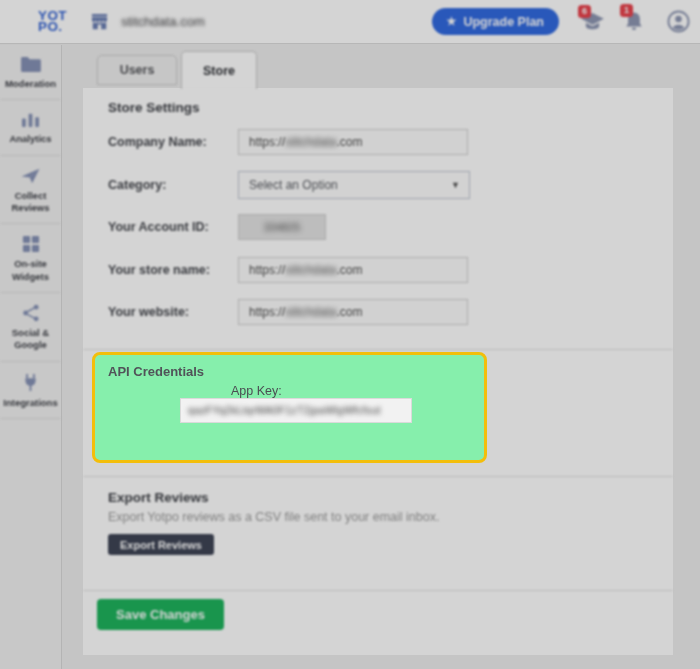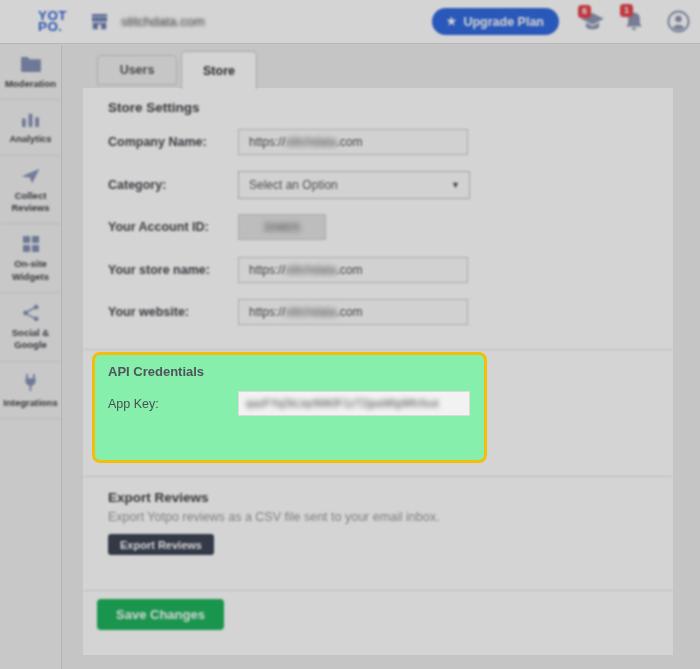--- a/index.html
+++ b/index.html
@@ -75,21 +75,21 @@
           align-items:center; justify-content:center; font-size:11px; color:#4d4d4d; }
 
   
   .api-box {
     position:absolute; top:264px; left:9px; width:395px; height:111px;
     background:#86efac; border:3px solid #f3be0b; border-radius:8px; z-index:6;
     box-shadow:0 0 0 2000px rgba(12,12,12,0.175);
   }
   .api-h { font-size:13px; font-weight:600; color:#515359; margin:9px 0 0 13px; }
   .api-row { display:flex; align-items:center; margin-left:13px; }
-  .api-r1 { margin-top:12px; } .api-r2 { margin-top:19px; }
+  .api-r1 { margin-top:5px;flex-direction:column; } .api-r2 { margin-top:19px; }
   .api-label { width:130px; font-size:12.5px; color:#4b4d52; }
   .api-val { width:232px; height:25px; background:#f2f2f2; border:1px solid #dadada;
              font-size:10.5px; color:#3a3a3a; line-height:23px; padding:0 7px;
              white-space:nowrap; overflow:hidden; letter-spacing:0.3px; }
 
   
   .sect-bottom { position:absolute; top:388px; left:0; right:0; bottom:0; border-top:1px solid #e2e2e2; }
   .export-desc { font-size:12.5px; color:#9b9b9b; margin:5px 0 0 25px; }
   .export-btn { margin:10px 0 0 25px; height:21px; padding:0 12px; border:none; border-radius:3px;
                 background:#3d4354; color:#fff; font-family:inherit; font-size:11px; font-weight:600; cursor:pointer; }

